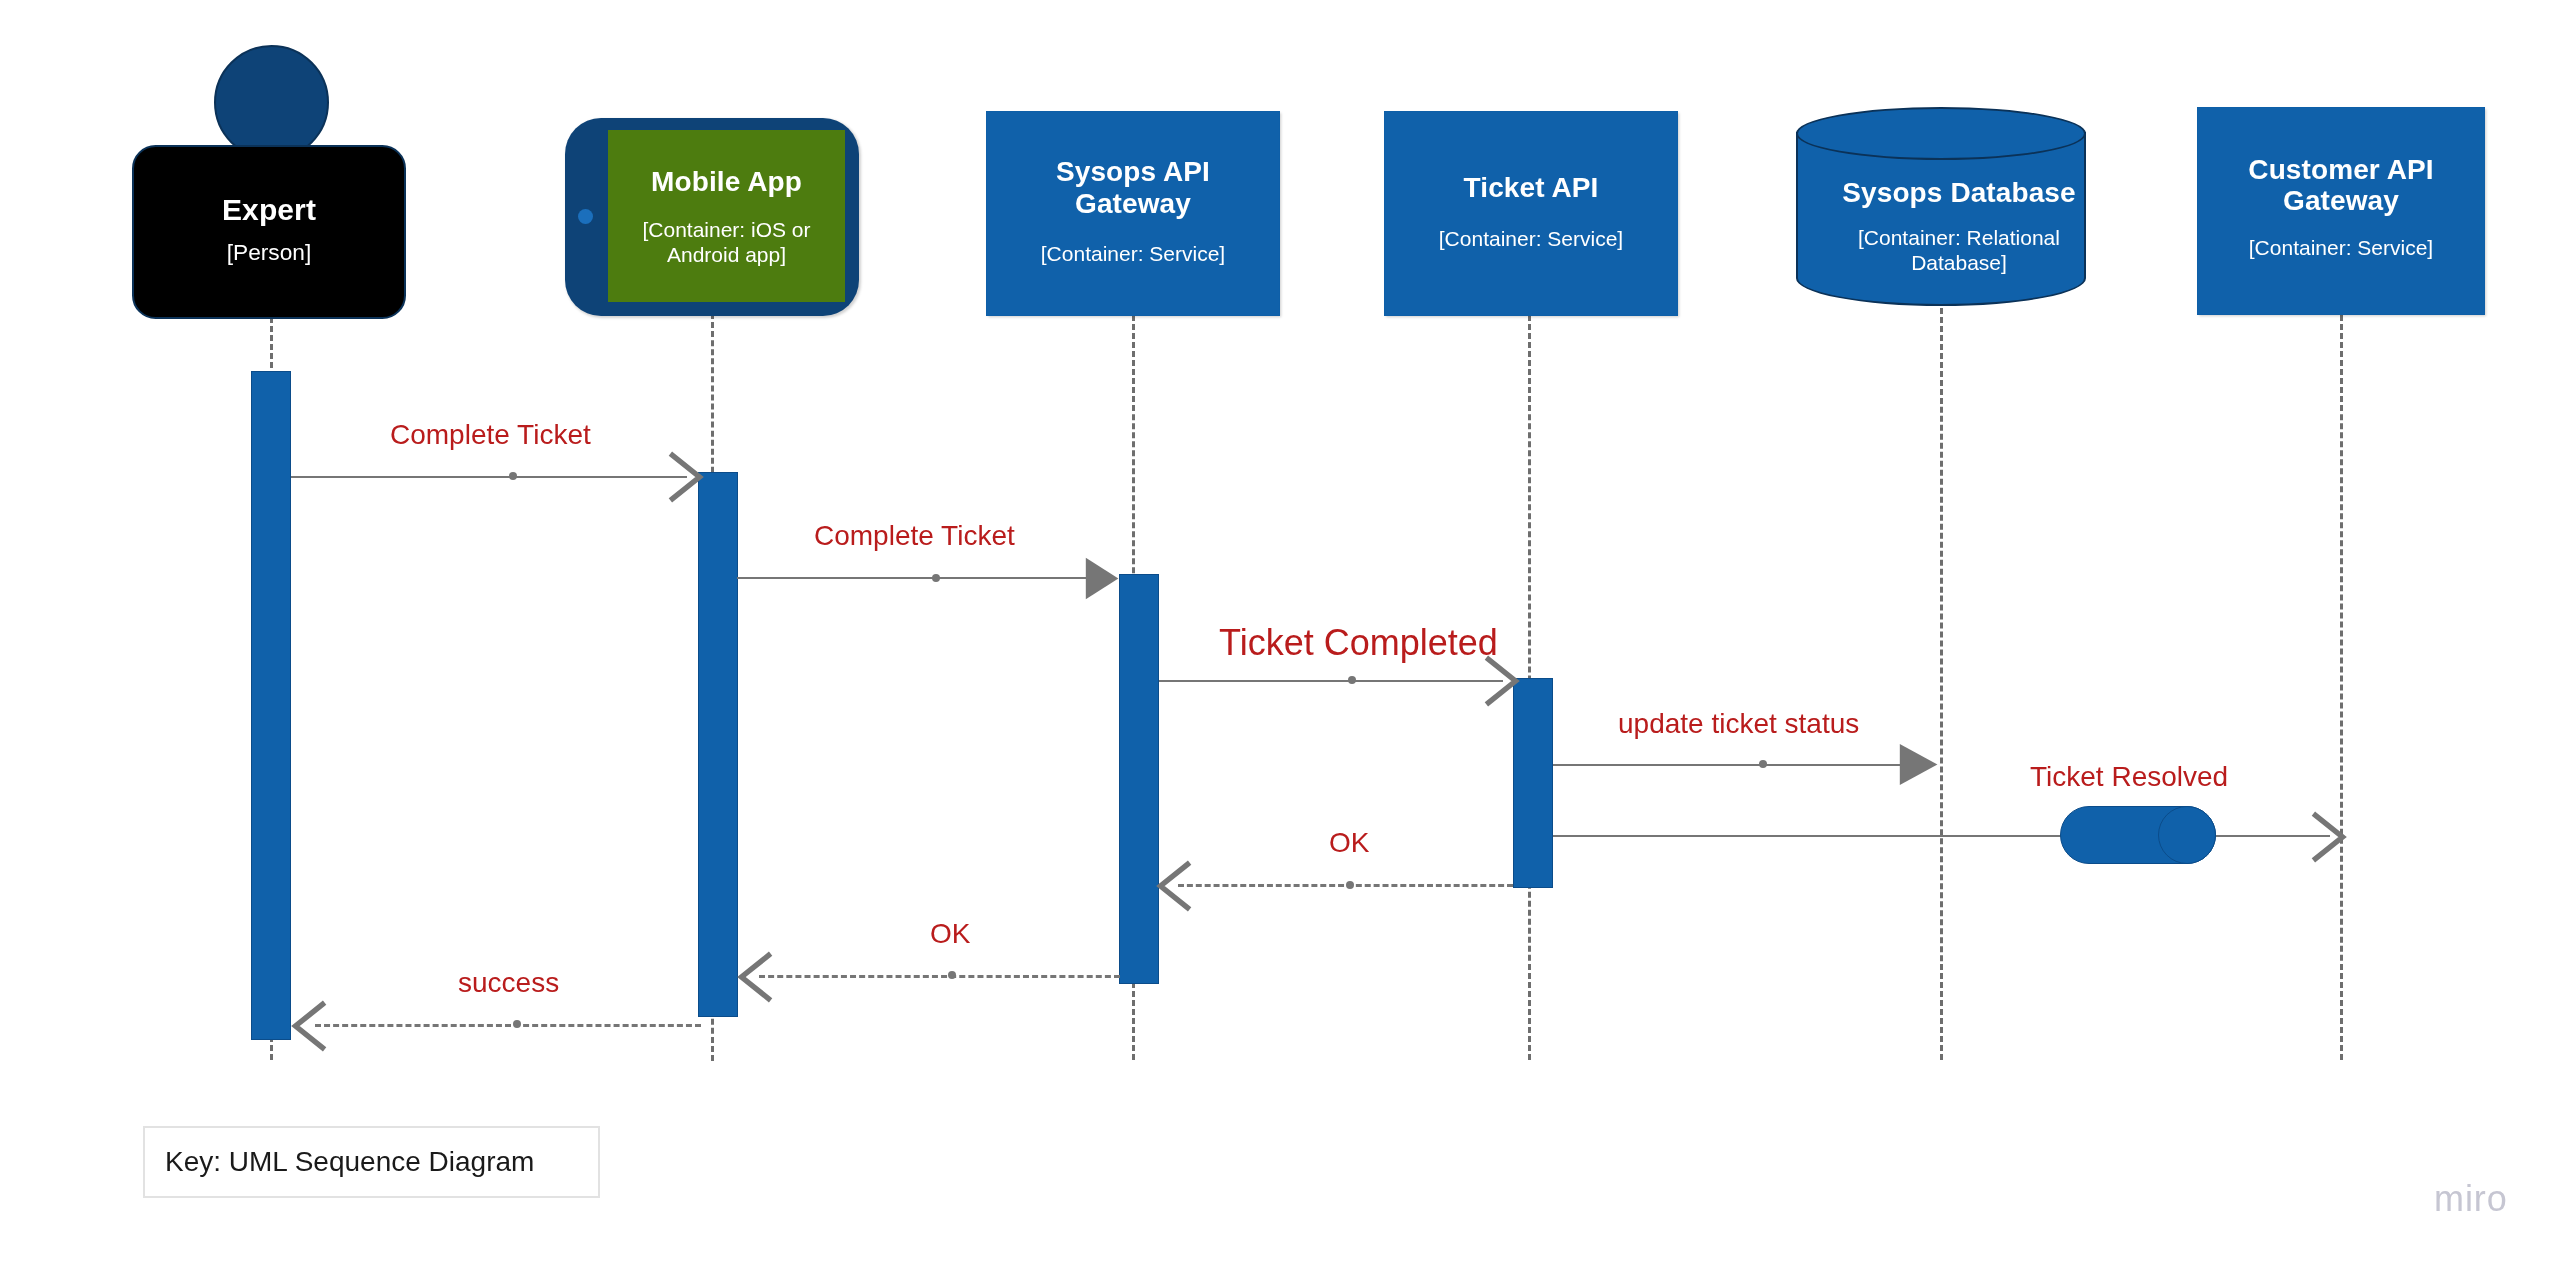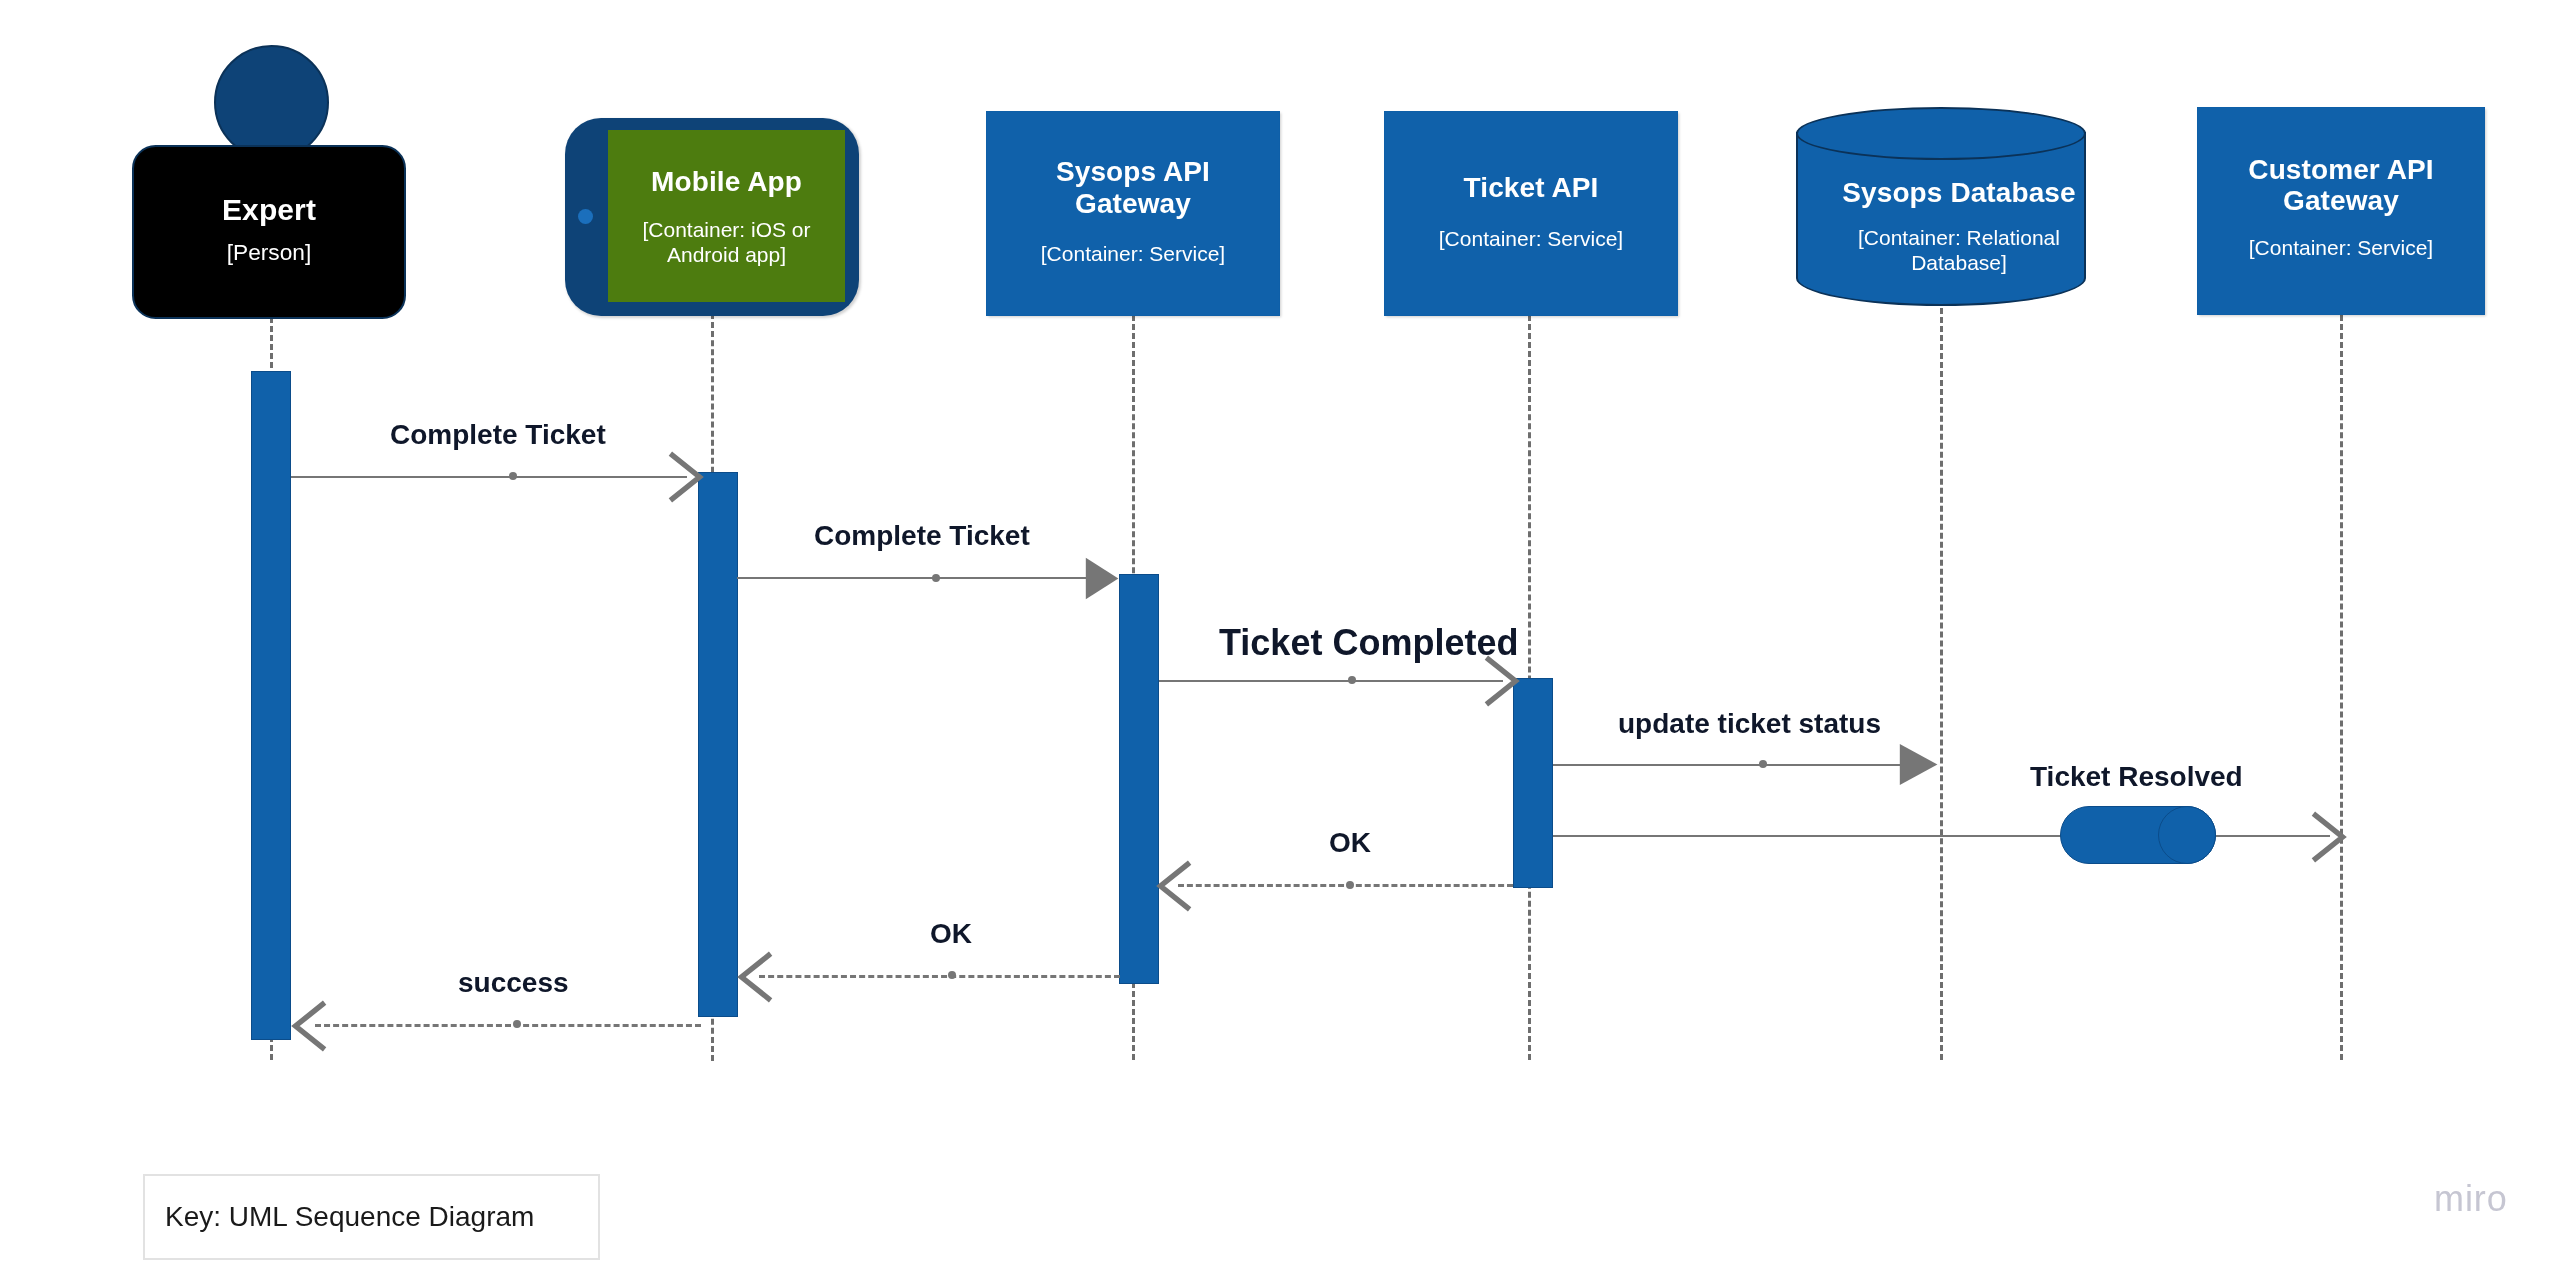--- a/index.html
+++ b/index.html
@@ -78,22 +78,22 @@
   }
 
   
   .msg-line{position:absolute;height:0;border-top:2.7px solid #767676;}
   .msg-line.dashed{border-top:3.6px dashed #767676;}
   .msg-dot{
     position:absolute;width:8.2px;height:8.2px;border-radius:50%;
     background:#767676;
   }
   .msg-label{
-    position:absolute;color:#0f172a;white-space:nowrap;
-    font-weight:bold;
+    position:absolute;color:#b91c1c;white-space:nowrap;
+    font-weight:normal;
   }
   .arrow-open,.arrow-solid,.arrow-open-left{position:absolute;}
 
   
   .pill-marker{position:absolute;}
   .pill-rect{
     position:absolute;background:#1061AA;border:1.8px solid #0B4C8A;
     border-radius:905px;box-sizing:border-box;
   }
   .pill-circ{
@@ -239,20 +239,20 @@
 
   <div>
     <div class="msg-line dashed" style="left:315px;top:1024px;width:386px;"></div>
     <div class="msg-dot" style="left:513px;top:1020px;"></div>
     <svg class="arrow-open-left" style="left:290px;top:999px;" width="38" height="54" viewBox="0 0 42 60">
       <polyline points="36,6 6,30 36,54" fill="none" stroke="#767676" stroke-width="6" stroke-linecap="square" stroke-linejoin="miter"></polyline>
     </svg>
     <div class="msg-label" style="left:458px;top:967px;font-size:28px;">success</div>
   </div>
 
-  <div class="key-box" style="left:143px;top:1174px;width:457px;height:86px;">
+  <div class="key-box" style="left:143px;top:1126px;width:457px;height:72px;">
     <span style="font-size:28px;">Key: UML Sequence Diagram</span>
   </div>
 
   <div class="watermark" style="left:2434px;top:1178px;font-size:36px;">miro</div>
 
 </div>
 
 
 </body></html>

